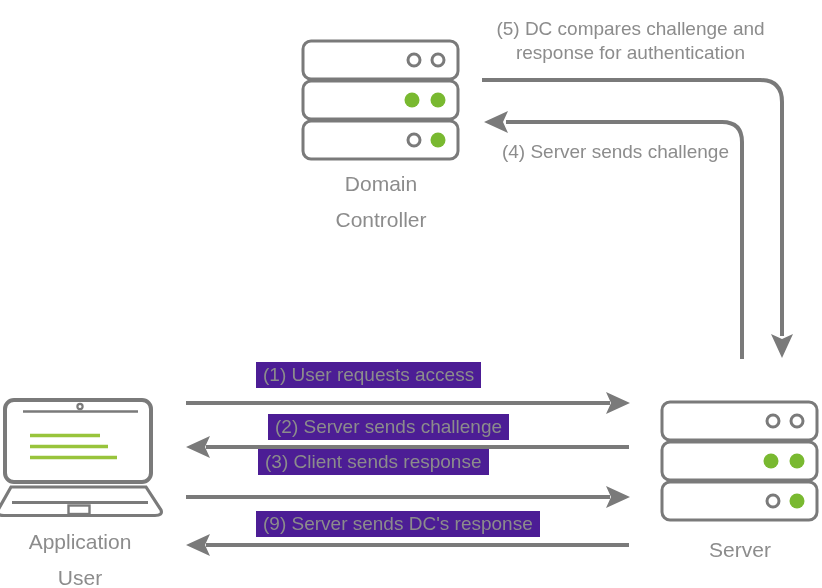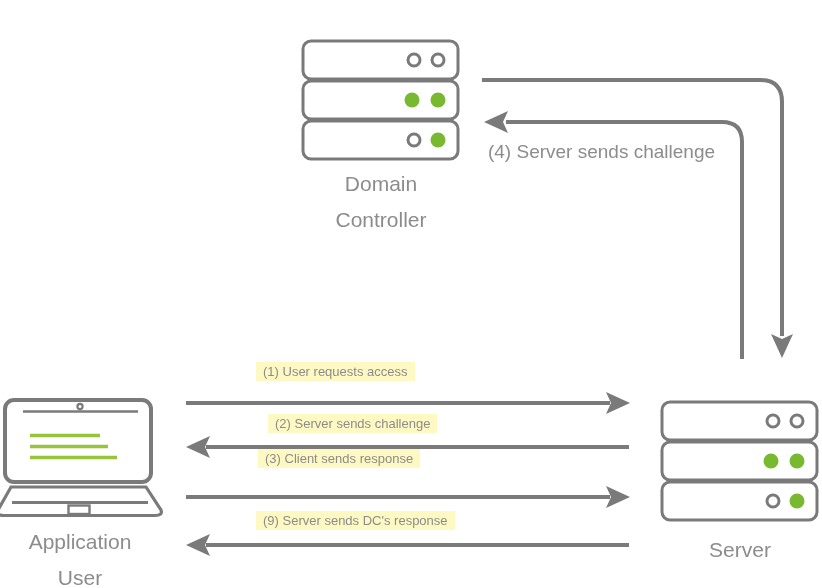--- a/index.html
+++ b/index.html
@@ -6,23 +6,23 @@
   #canvas{
     position:relative;
     width:822px;height:588px;
     background:#ffffff;
     font-family:"Liberation Sans","DejaVu Sans",sans-serif;
     overflow:hidden;
   }
   #shapes{position:absolute;left:0;top:0;width:822px;height:588px;}
   .msg{
     position:absolute;
-    font-size:13px;
+    font-size:19px;
     color:#8c8c8c;
-    background:#fef9c3;
+    background:#4c1d95;
     padding:2px 7px;
     white-space:nowrap;
   }
   .msg2{
     position:absolute;
     font-size:19px;
     color:#8c8c8c;
     background:#ffffff;
     padding:3px 8px;
     text-align:center;
@@ -114,21 +114,25 @@
         <polygon points="782,358 771,334 782,339 793,334" stroke="none"></polygon>
       </g>
     </g>
   </svg>
 
   <div class="msg" style="left:256px;top:362px;">(1) User requests access</div>
   <div class="msg" style="left:268px;top:414px;">(2) Server sends challenge</div>
   <div class="msg" style="left:258px;top:449px;">(3) Client sends response</div>
   <div class="msg" style="left:256px;top:511px;">(9) Server sends DC's response</div>
 
-  <div class="msg2" style="left:466px;top:137px;width:255px;">
+  <div class="msg2" style="left:468px;top:14px;width:309px;">
+    <span>(5) DC compares challenge and</span>
+    <span>response for authentication</span>
+  </div>
+  <div class="msg2" style="left:466px;top:137px;width:255px;text-align:right;">
     <span>(4) Server sends challenge</span>
   </div>
 
   <div class="node-label" style="left:306px;top:166px;width:150px;">Domain Controller</div>
   <div class="node-label" style="left:10px;top:524px;width:140px;">Application User</div>
   <div class="node-label" style="left:665px;top:532px;width:150px;">Server</div>
 
 </div>
 
 </body></html>

